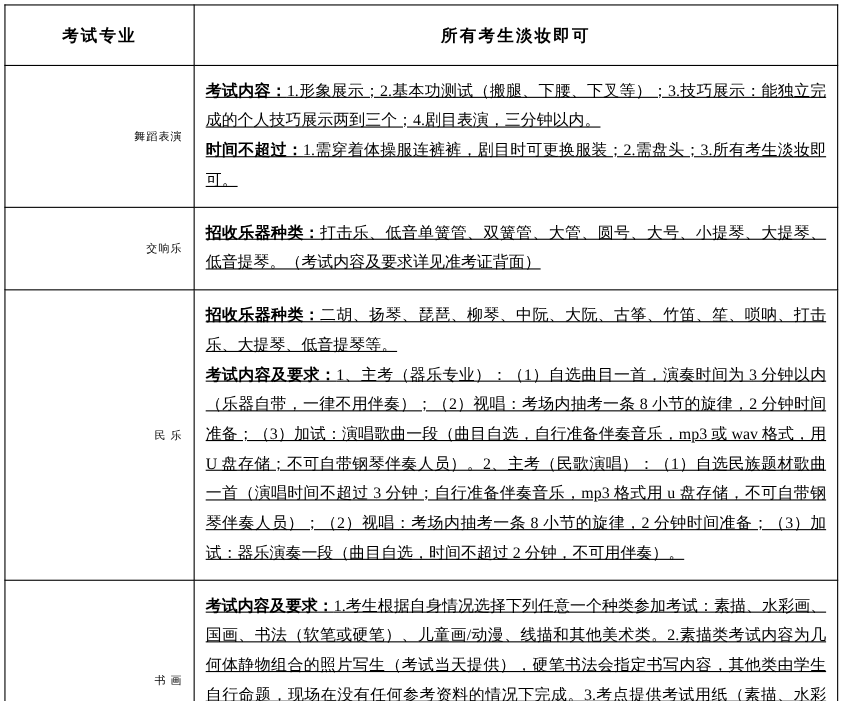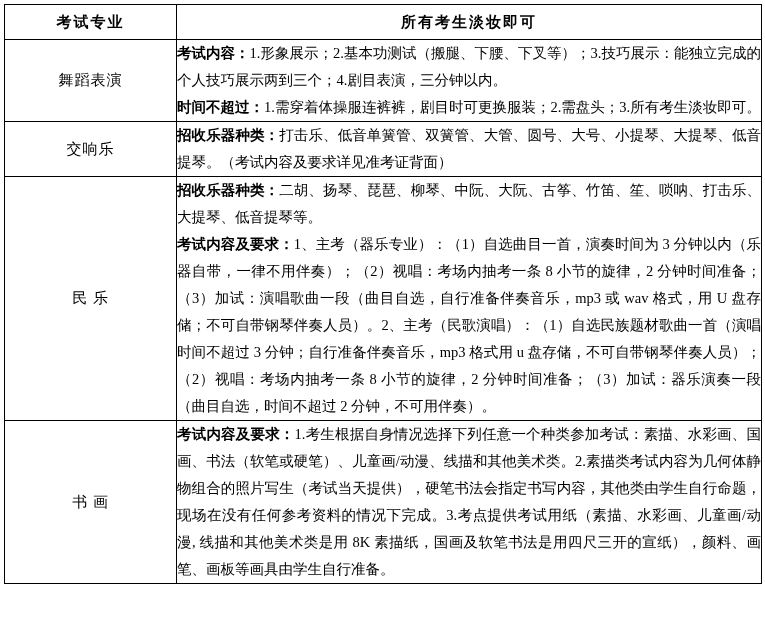--- a/index.html
+++ b/index.html
@@ -21,42 +21,43 @@
   }
   table.exam-table {
     border-collapse: collapse;
     width: 757px;
     margin: 0;
     table-layout: fixed;
   }
   table.exam-table td, table.exam-table th {
     border: 1px solid #000000;
     vertical-align: middle;
-    padding: 0;
+    padding: 10px;
   }
   th.head-cell {
     font-weight: bold;
     font-size: 15px;
     text-align: center;
     height: 34px;
     letter-spacing: 2px;
   }
   td.major-cell {
-    text-align: center;
-    font-size: 15px;
+    text-align: right;
+    font-size: 10px;
     width: 172px;
     vertical-align: middle;
     letter-spacing: 1px;
   }
   td.content-cell {
     font-size: 14.5px;
     line-height: 27px;
     text-align: justify;
     padding: 6px 10px 8px 10px;
     vertical-align: top;
+    text-decoration: underline;
   }
   .para {
     margin: 0;
     text-indent: 0;
   }
   .lbl {
     font-weight: bold;
   }
   .sp2 { letter-spacing: 10px; }
   .sp1 { letter-spacing: 6px; margin-left: 16px; }

